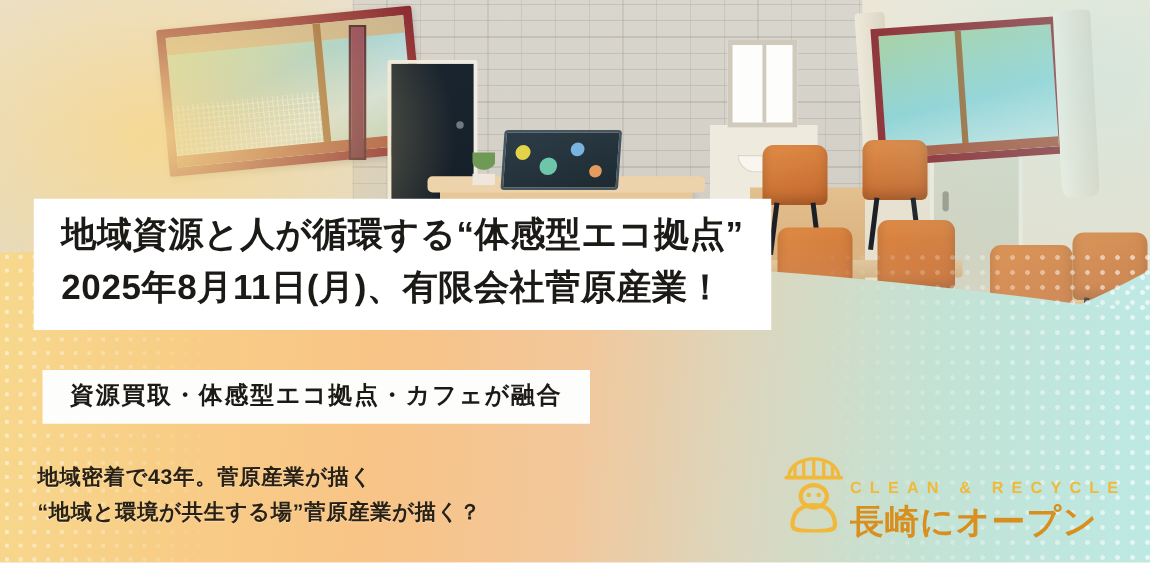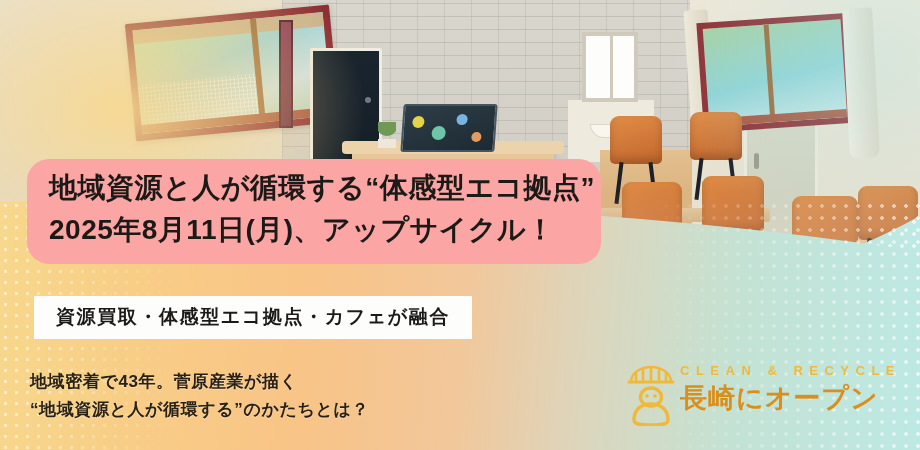--- a/index.html
+++ b/index.html
@@ -202,23 +202,22 @@
     position:absolute; right:0; bottom:0; width:320px; height:250px;
     background-image:radial-gradient(circle, rgba(255,255,255,.62) 1.7px, transparent 2.0px);
     background-size:12px 12px;
     -webkit-mask-image:linear-gradient(to left, rgba(0,0,0,1), rgba(0,0,0,0) 85%);
     mask-image:linear-gradient(to left, rgba(0,0,0,1), rgba(0,0,0,0) 85%);
   }
 
   
   .headline-box {
     position:absolute; left:27px; top:159px;
-    background:#fca5a5;
-    padding:9px 6px 12px 22px;
-    border-radius:22px;
+    background:#ffffff;
+    padding:9px 22px 12px 22px;
   }
   .headline-line {
     font-weight:bold;
     color:#1c1a17;
     letter-spacing:.5px;
     white-space:nowrap;
   }
   .hl-1 { font-size:28px; line-height:40px; }
   .hl-2 { font-size:28px; line-height:44px; }
 
@@ -239,21 +238,21 @@
     font-size:17px;
     line-height:28px;
     letter-spacing:.6px;
     text-shadow:0 1px 0 rgba(255,255,255,.35);
     white-space:nowrap;
   }
 
   
   .logo { position:absolute; left:622px; top:360px; width:280px; height:70px; }
   .logo-mark { position:absolute; left:0; top:4px; width:58px; height:62px; }
-  .logo-text { position:absolute; left:58px; top:1px; }
+  .logo-text { position:absolute; left:58px; top:20px; }
   .logo-tag {
     font-size:13px; letter-spacing:6.5px; font-weight:bold;
     color:#f0b93c; line-height:20px; white-space:nowrap;
   }
   .logo-name {
     font-size:27px; font-weight:bold; letter-spacing:1px;
     color:#d98f1e; line-height:34px; white-space:nowrap;
   }
 </style>
 </head>
@@ -350,30 +349,30 @@
       <div class="photo-wash"></div>
     </div>
   </div>
 
   <div class="sheet"></div>
   <div class="sheet-dots-l"></div>
   <div class="sheet-dots-r"></div>
 
   <div class="headline-box">
     <div class="headline-line hl-1">地域資源と人が循環する“体感型エコ拠点”</div>
-    <div class="headline-line hl-2">2025年8月11日(月)、アップサイクル！</div>
+    <div class="headline-line hl-2">2025年8月11日(月)、有限会社菅原産業！</div>
   </div>
 
   <div class="sub-box">
     <div class="sub-text">資源買取・体感型エコ拠点・カフェが融合</div>
   </div>
 
   <div class="lead">
     <div>地域密着で43年。菅原産業が描く</div>
-    <div>“地域資源と人が循環する”のかたちとは？</div>
+    <div>“地域と環境が共生する場”菅原産業が描く？</div>
   </div>
 
   <div class="logo">
     <div class="logo-mark">
       <svg viewBox="0 0 58 62" width="58" height="62" aria-hidden="true">
 
         <g fill="none" stroke="#f0b93c" stroke-width="2.6" stroke-linecap="round">
           <path d="M9 18 C9 8, 20 3, 29 3 C38 3, 49 8, 49 18"></path>
           <path d="M14 18 L14 9"></path>
             <path d="M21 18 L21 5.5"></path>

